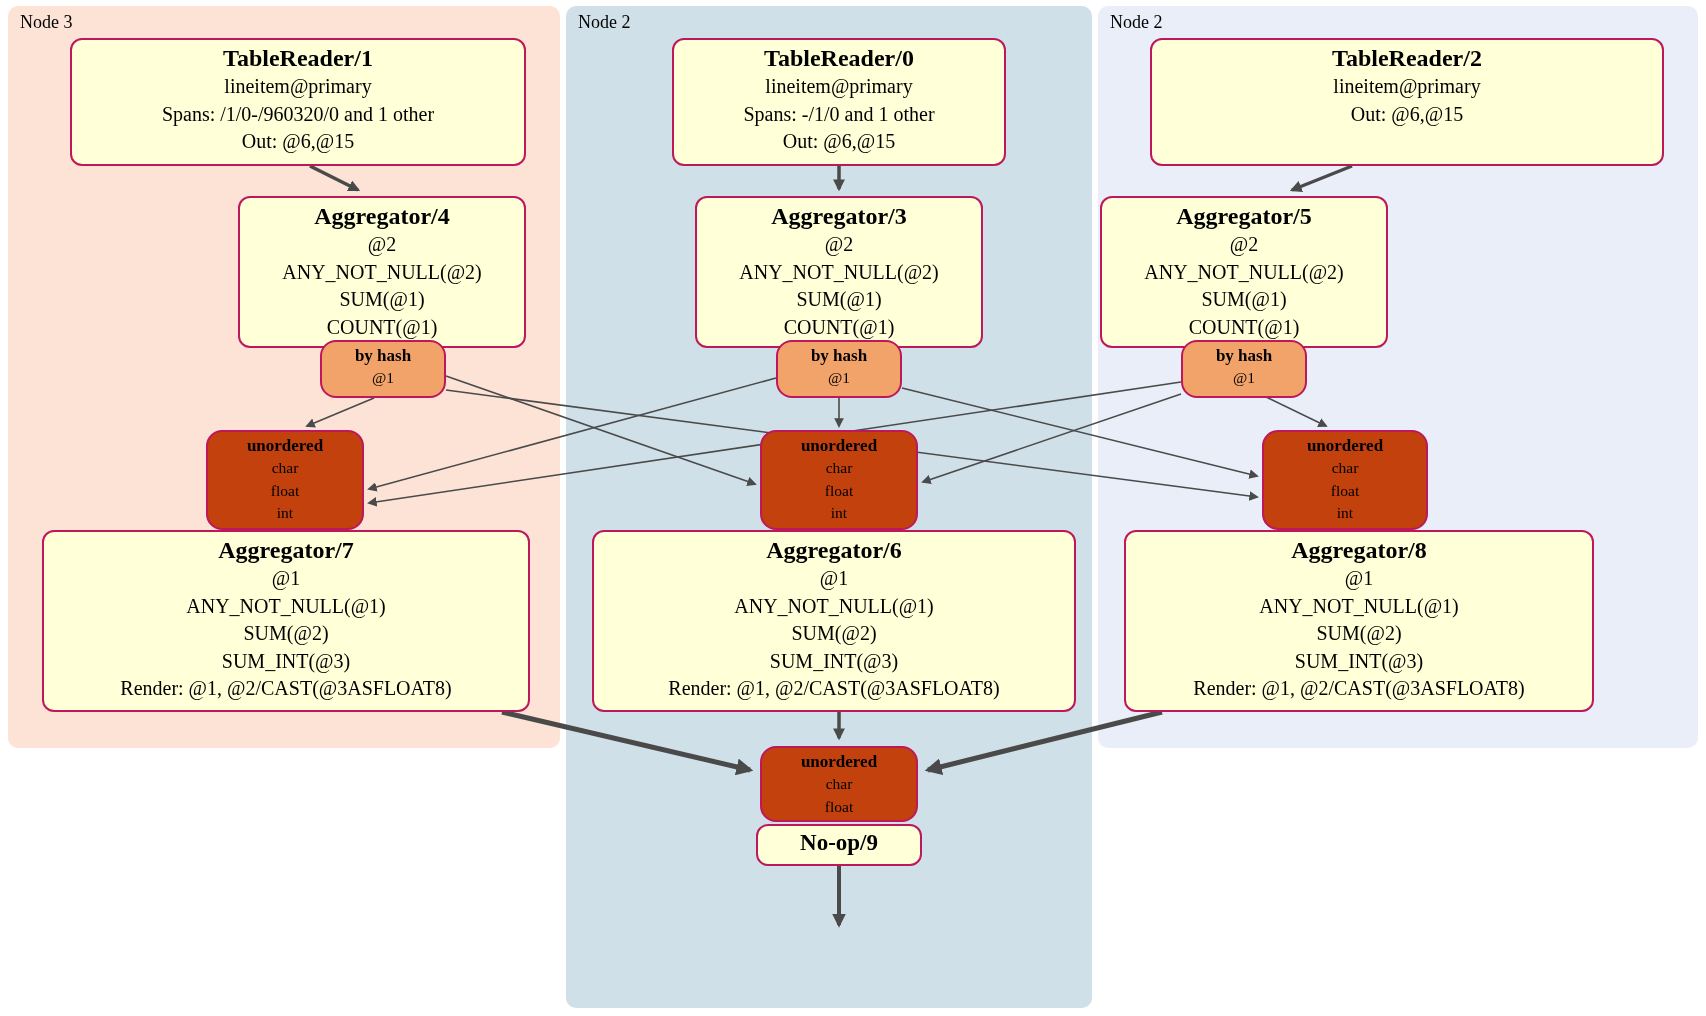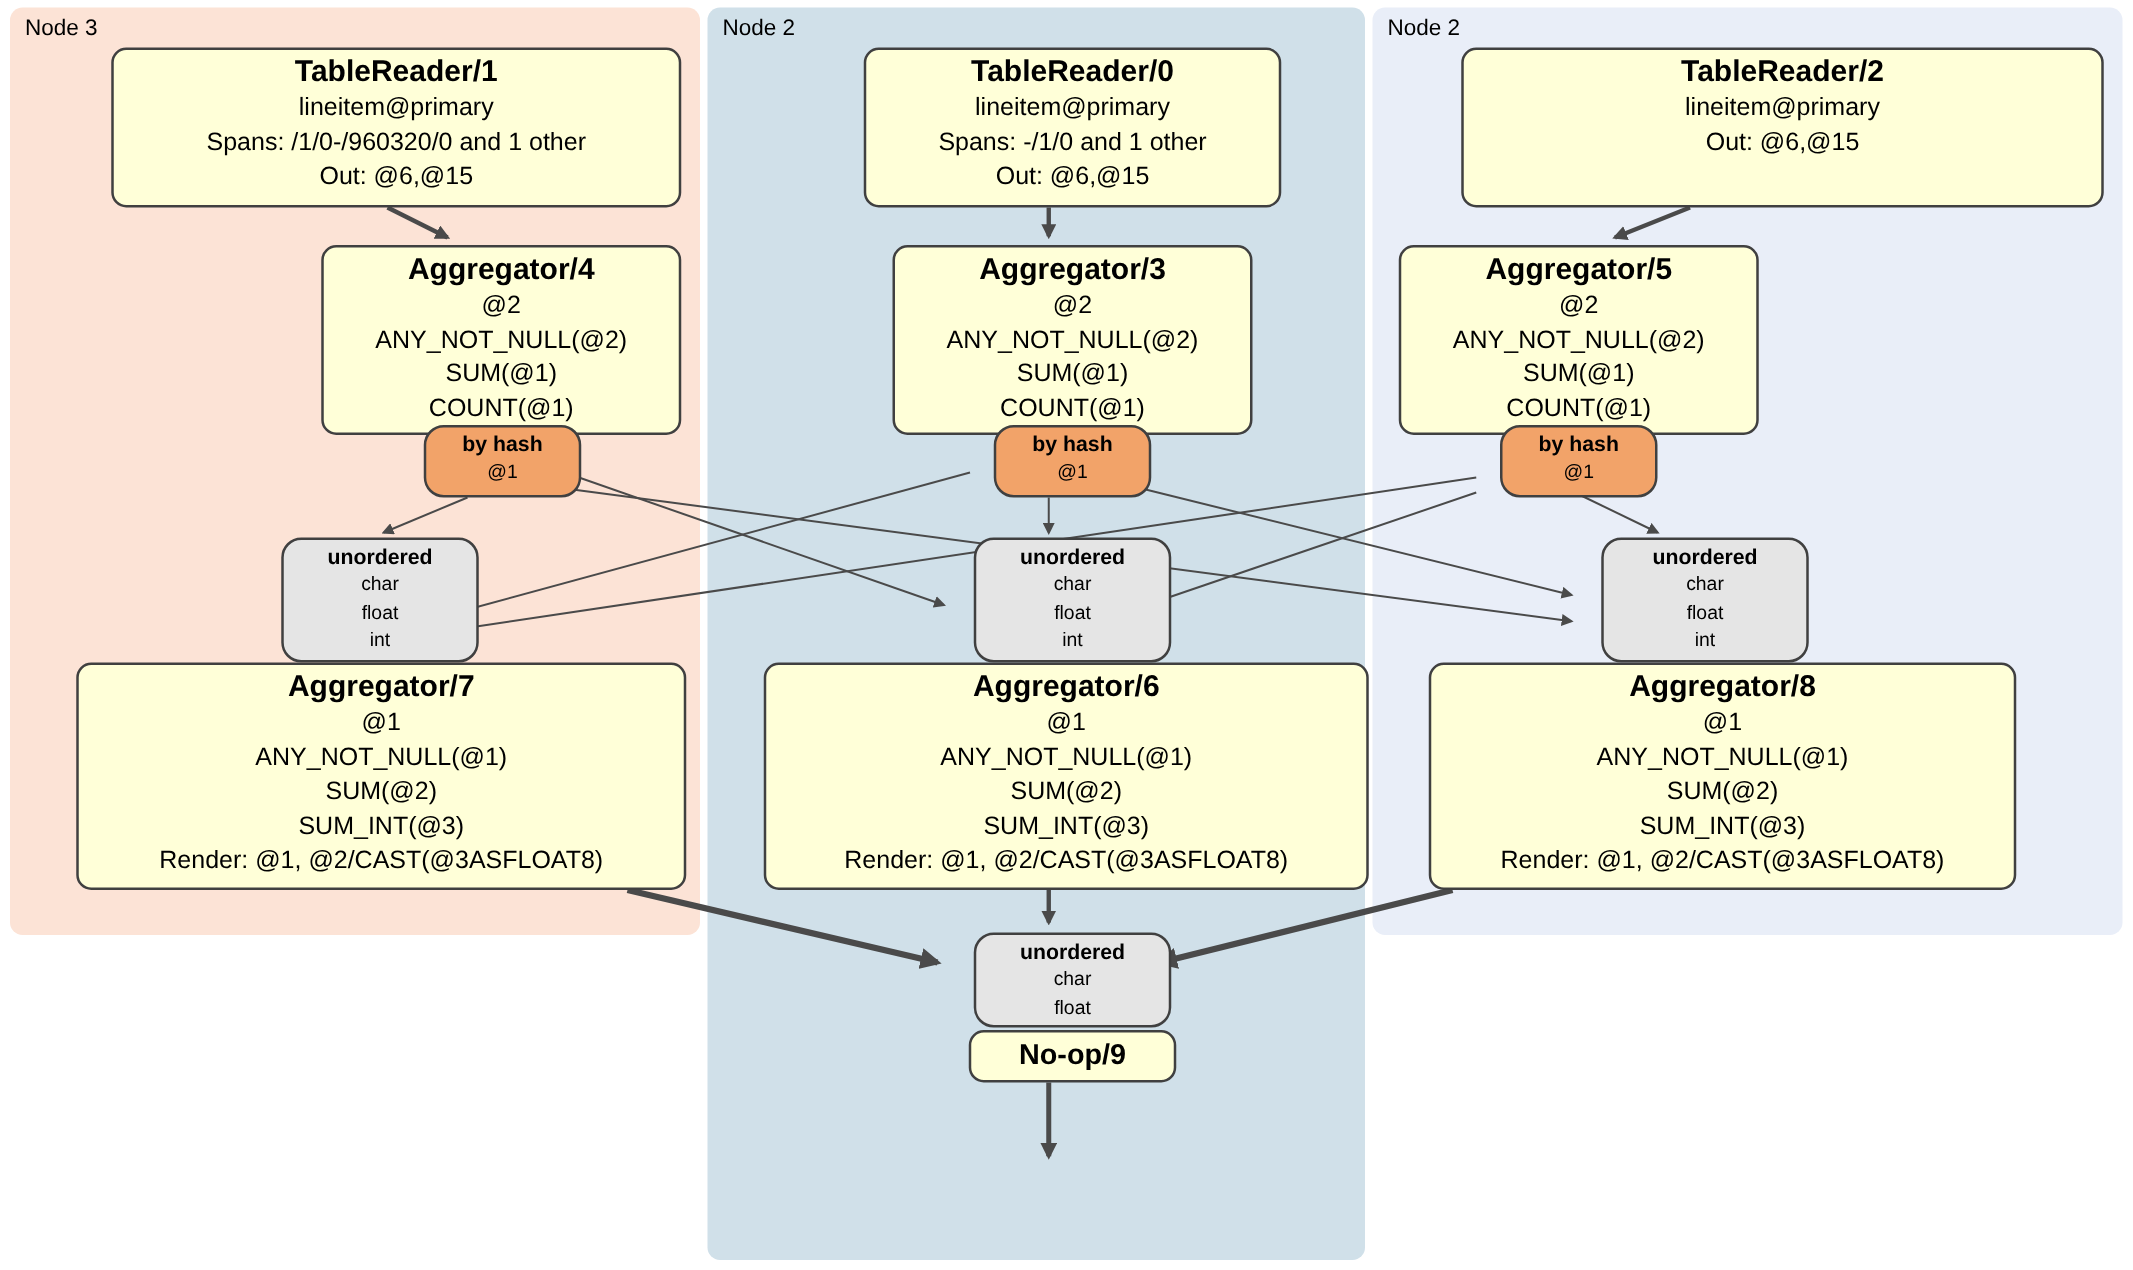--- a/index.html
+++ b/index.html
@@ -1,20 +1,20 @@
 <!DOCTYPE html>
 <html><head>
 <meta charset="utf-8">
 <style>
   html, body { margin: 0; padding: 0; background: #ffffff; }
   #canvas {
     position: relative;
     width: 1706px;
     height: 1016px;
-    font-family: Liberation Sans, sans-serif;
+    font-family: Liberation Serif, serif;
     color: #000;
     overflow: hidden;
   }
   .band {
     position: absolute;
     border-radius: 10px;
     z-index: 0;
   }
   .band-label {
     position: absolute;
@@ -23,32 +23,31 @@
     z-index: 3;
   }
   #edges {
     position: absolute;
     left: 0; top: 0;
     z-index: 1;
   }
   .pbox {
     position: absolute;
     background: #ffffd8;
-    border: 2px solid #404040;
+    border: 2px solid #be185d;
     border-radius: 12px;
     box-sizing: border-box;
     text-align: center;
     z-index: 2;
     padding-top: 3px;
-    margin-left: 19px;
   }
   .pbox .title { font-weight: bold; font-size: 24px; line-height: 1.25; }
   .pbox .line  { font-size: 20px; line-height: 1.38; }
   .router { background: #f2a369; border-radius: 16px; z-index: 3; }
-  .sync   { background: #e5e5e5; border-radius: 16px; }
+  .sync   { background: #c2410c; border-radius: 16px; }
   .router .title, .sync .title { font-size: 17px; font-weight: bold; line-height: 1.3; }
   .router .line, .sync .line   { font-size: 15.5px; line-height: 1.45; }
   .single .title { font-size: 23px; text-align: center; }
 </style>
 </head>
 <body>
 
 <div id="canvas">
 
   <div class="band" style="left:8px; top:6px; width:552px; height:742px; background:#fce3d6;"></div>

